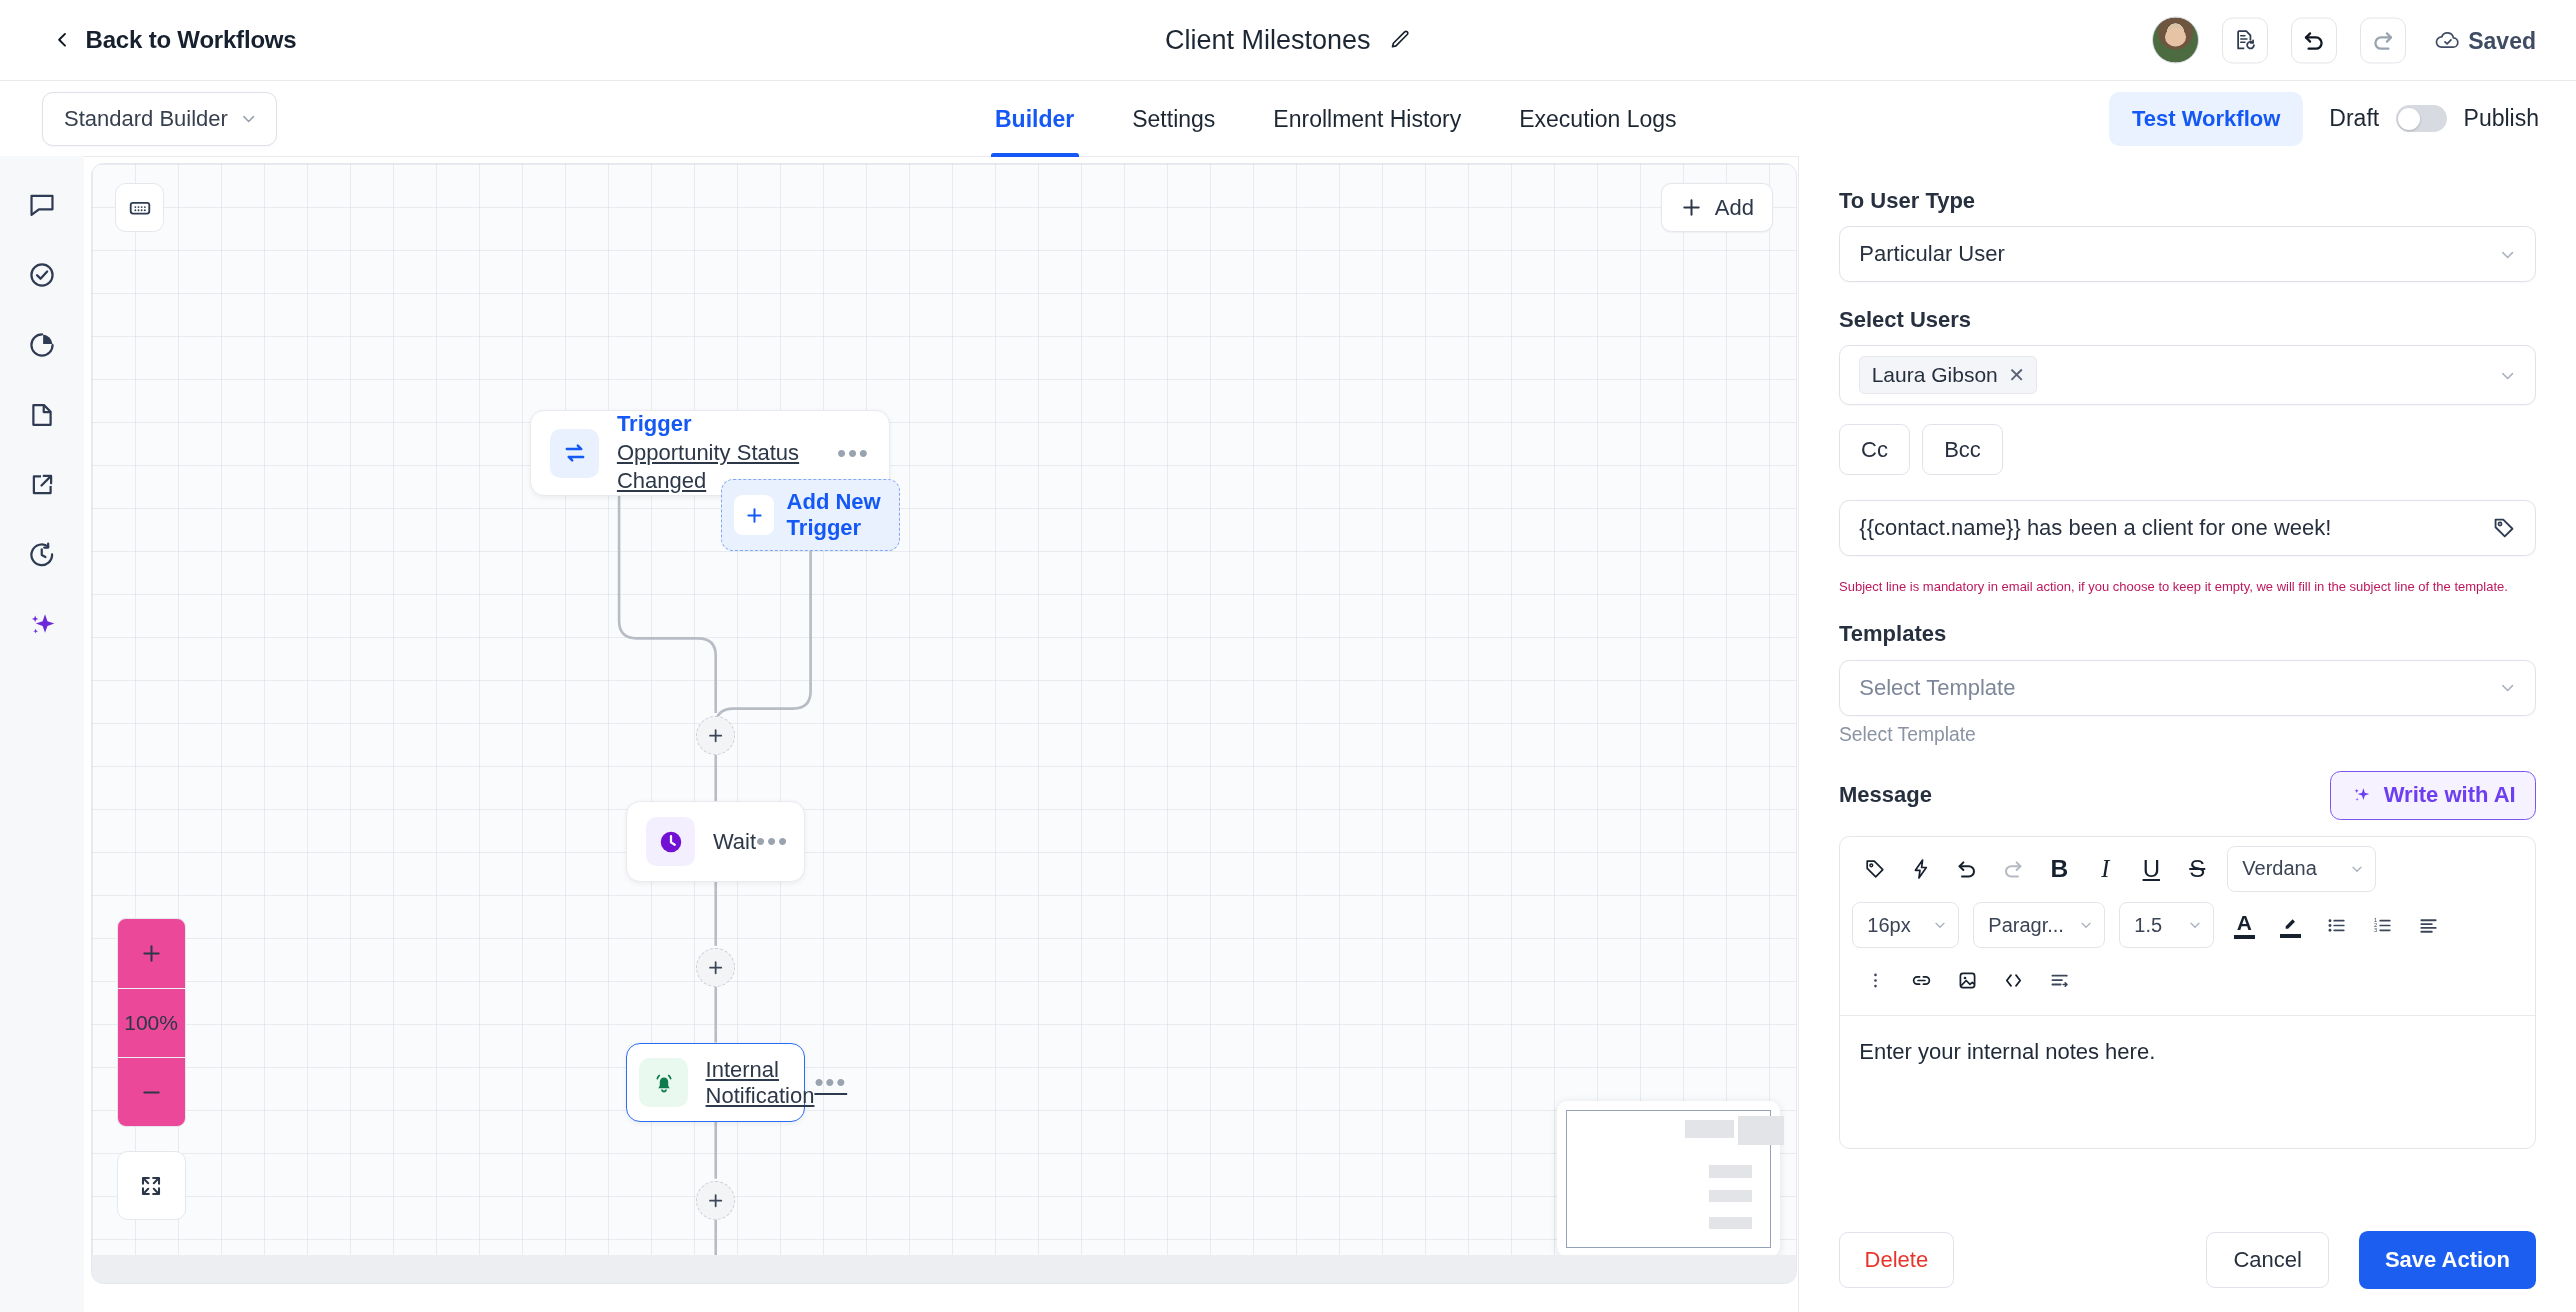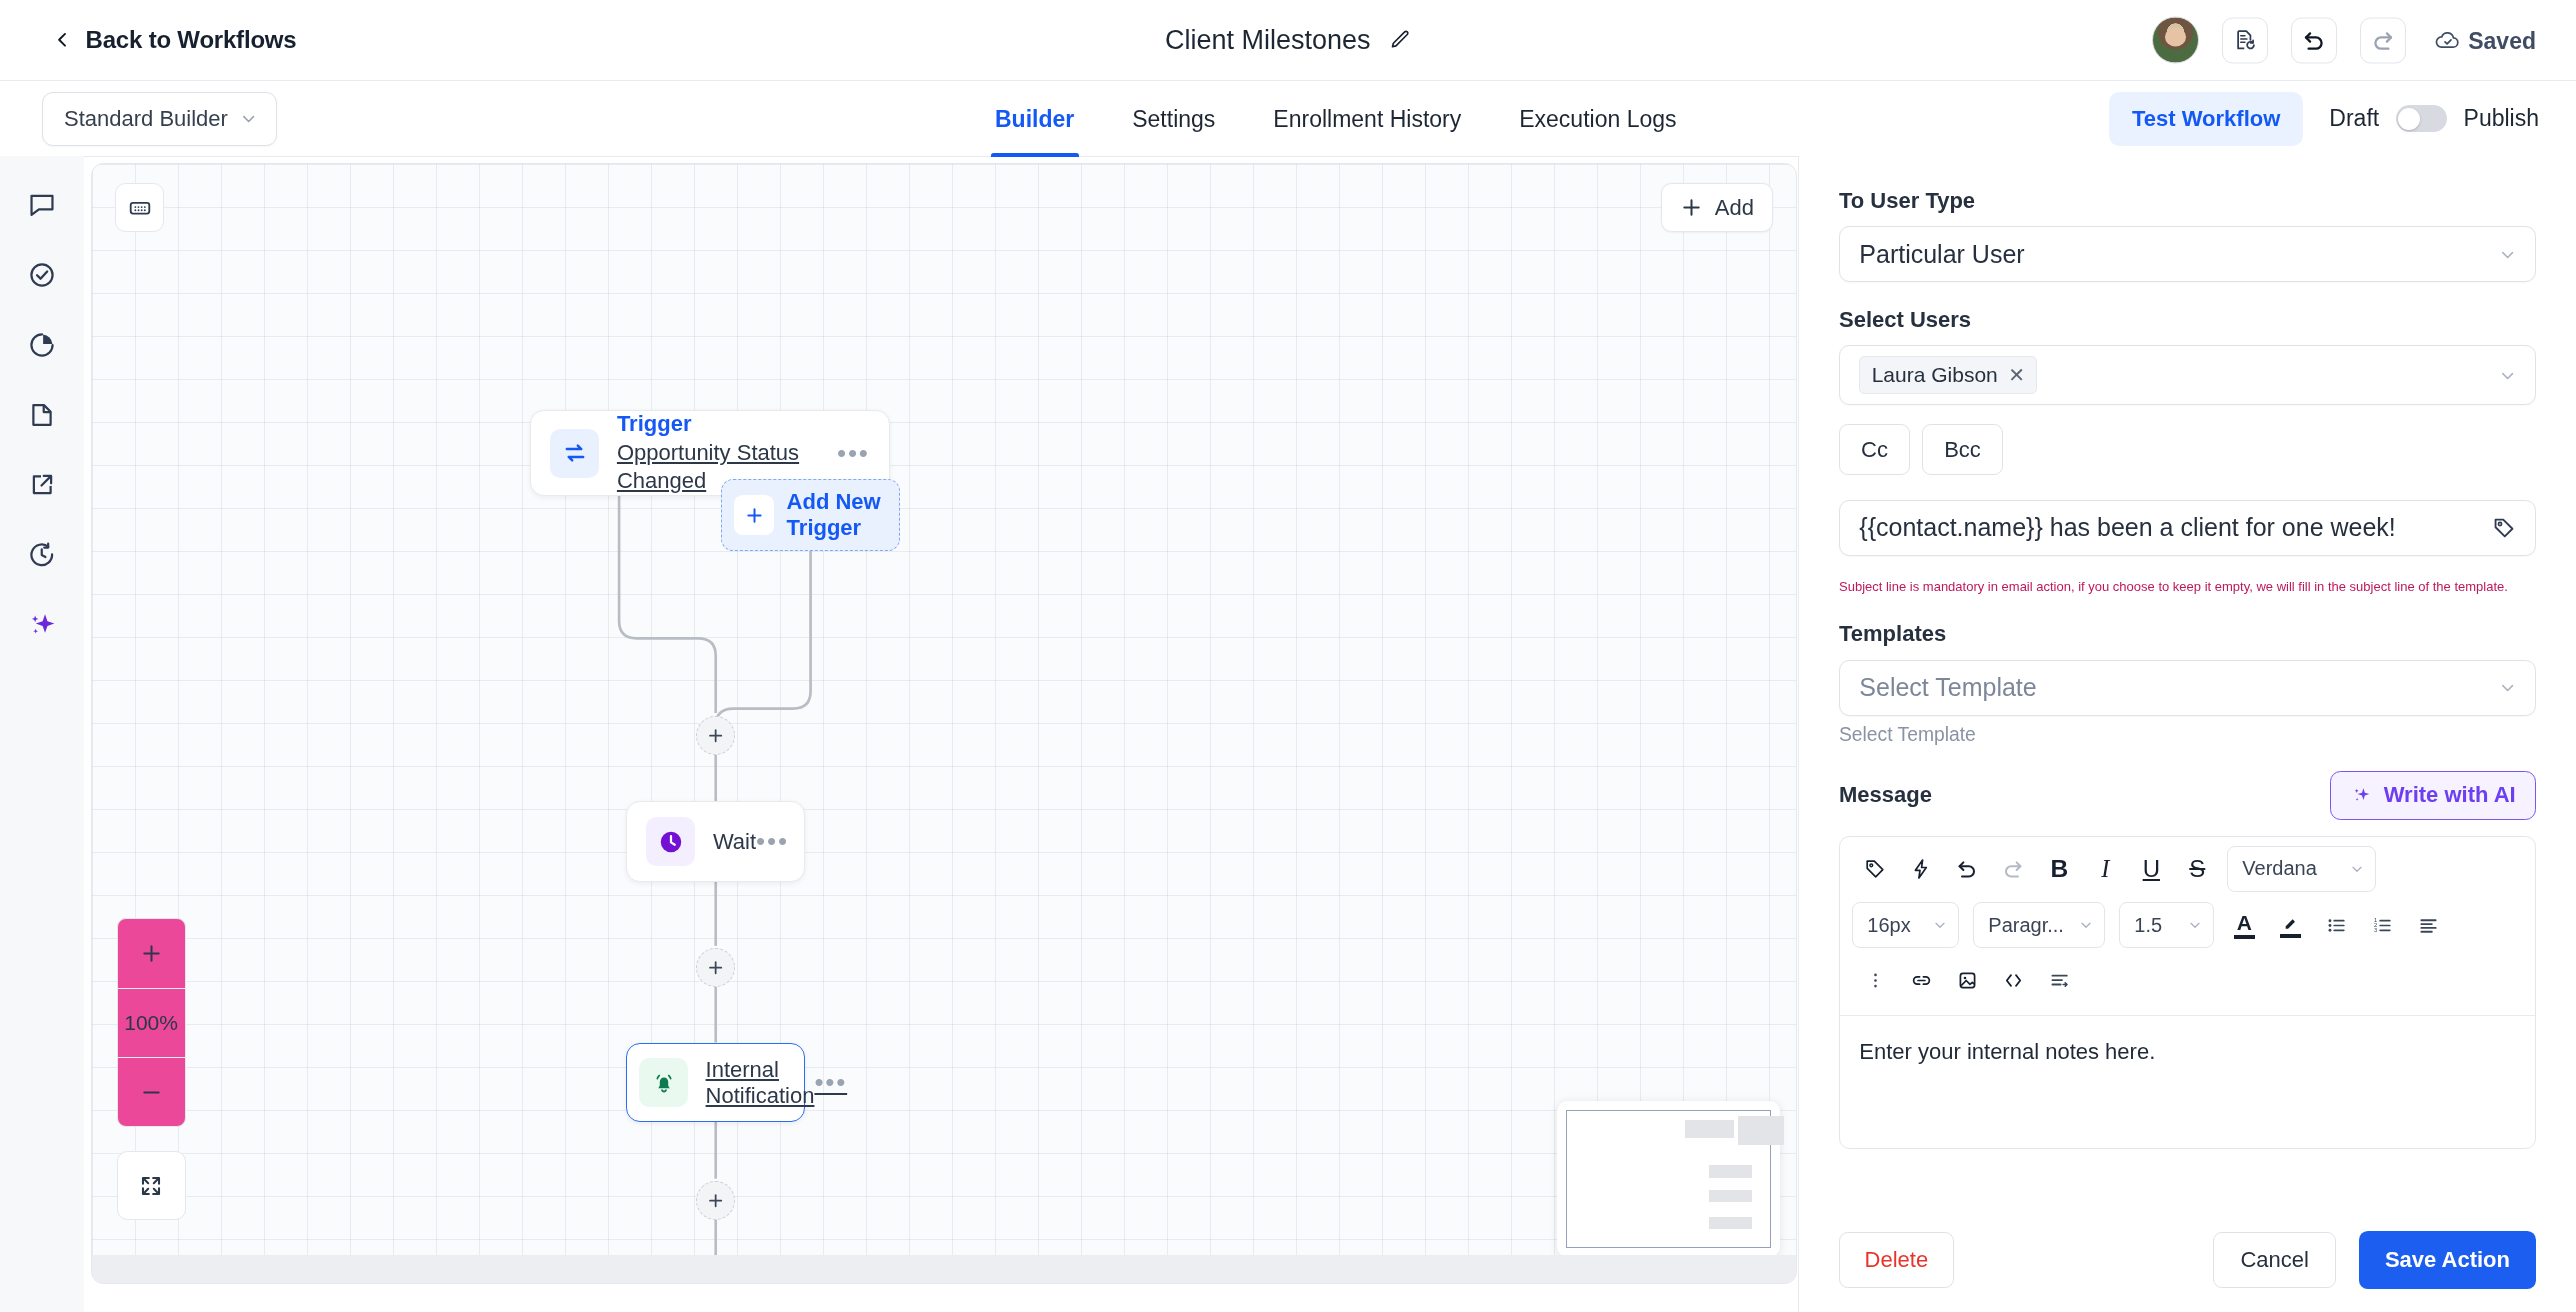--- a/index.html
+++ b/index.html
@@ -226,21 +226,21 @@
     padding: 32px 40px 0 40px; overflow:hidden;
   }
   .lbl { font-size: 22px; font-weight: 600; color:#27303f; margin-bottom: 12.3px; display:block;}
   .lbl .req { color:#d92d20; }
   .field {
     width: 100%; height: 56px; border:0.9px solid #dfe2e8; border-radius:10.5px;
     display:flex; align-items:center; padding: 0 17.6px 0 19.3px;
     justify-content:space-between; background:#fff; cursor:pointer;
     box-shadow: 0 0.9px 1.8px rgba(16,24,40,.03);
   }
-  .field .val { font-size: 25px; color:#27303f; }
+  .field .val { font-size: 22px; color:#27303f; }
   .field .val.ph { color:#7d8799; }
   .gap { height: 24.6px; }
   .chip {
     display:inline-flex; align-items:center; gap:10.5px;
     background:#f4f5f8; border:0.9px solid #e6e8ed; border-radius:5.3px;
     padding: 6.2px 11.4px; font-size:21px; color:#27303f;
   }
   .chip .x { color:#5b6576; font-size:20px; cursor:pointer;}
   .btn-row { display:flex; gap:12.3px; margin-top: 19.3px; }
   .sm-btn {
@@ -278,21 +278,21 @@
 
   .panel-footer {
     position:absolute; left:0; right:0; bottom:0; height: 104px;
     background:#fff; display:flex; align-items:center;
     padding: 0 40px; justify-content: space-between;
   }
   .del-btn {
     border:0.9px solid #dfe2e8; border-radius:8.8px; background:#fff;
     padding: 14px 24.6px; font-size:22px; color:#e8352c; cursor:pointer; font-weight:500;
   }
-  .footer-right { display:flex; gap:23px; align-items:center;padding-left:32px;}
+  .footer-right { display:flex; gap:30px; align-items:center;padding-left:32px;}
   .cancel-btn {
     border:0.9px solid #dfe2e8; border-radius:8.8px; background:#fff;
     padding: 14px 26px; font-size:22px; color:#27303f; cursor:pointer;
   }
   .save-btn {
     border:none; border-radius:8.8px; background:#1c5ef0;
     padding: 16px 26px; font-size:22px; color:#fff; cursor:pointer; font-weight:600;
   }
   .bottom-strip {
     position:absolute; left:0; bottom:0; width: 1798px; height: 28px; background:#eceef1;

